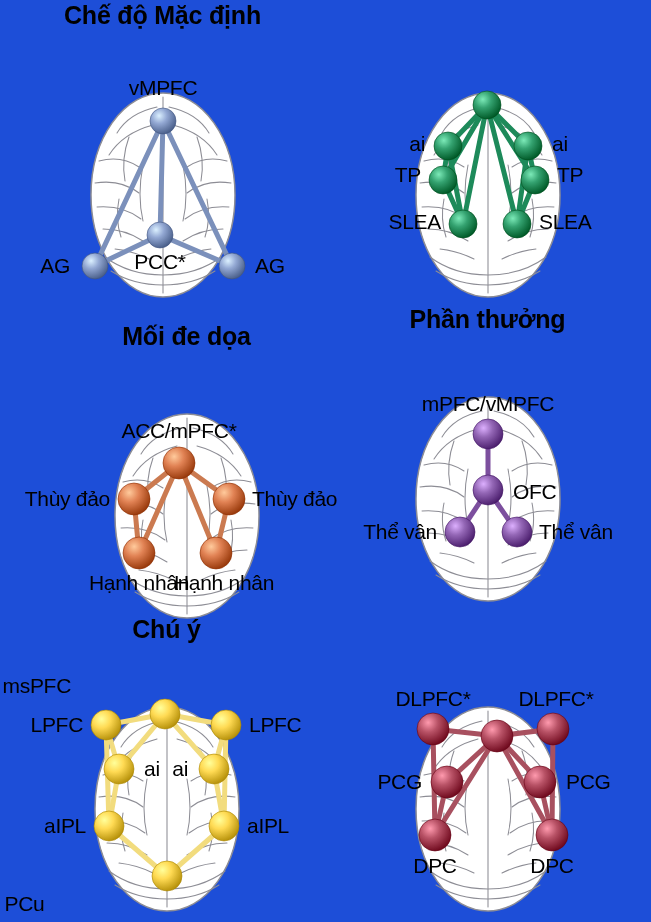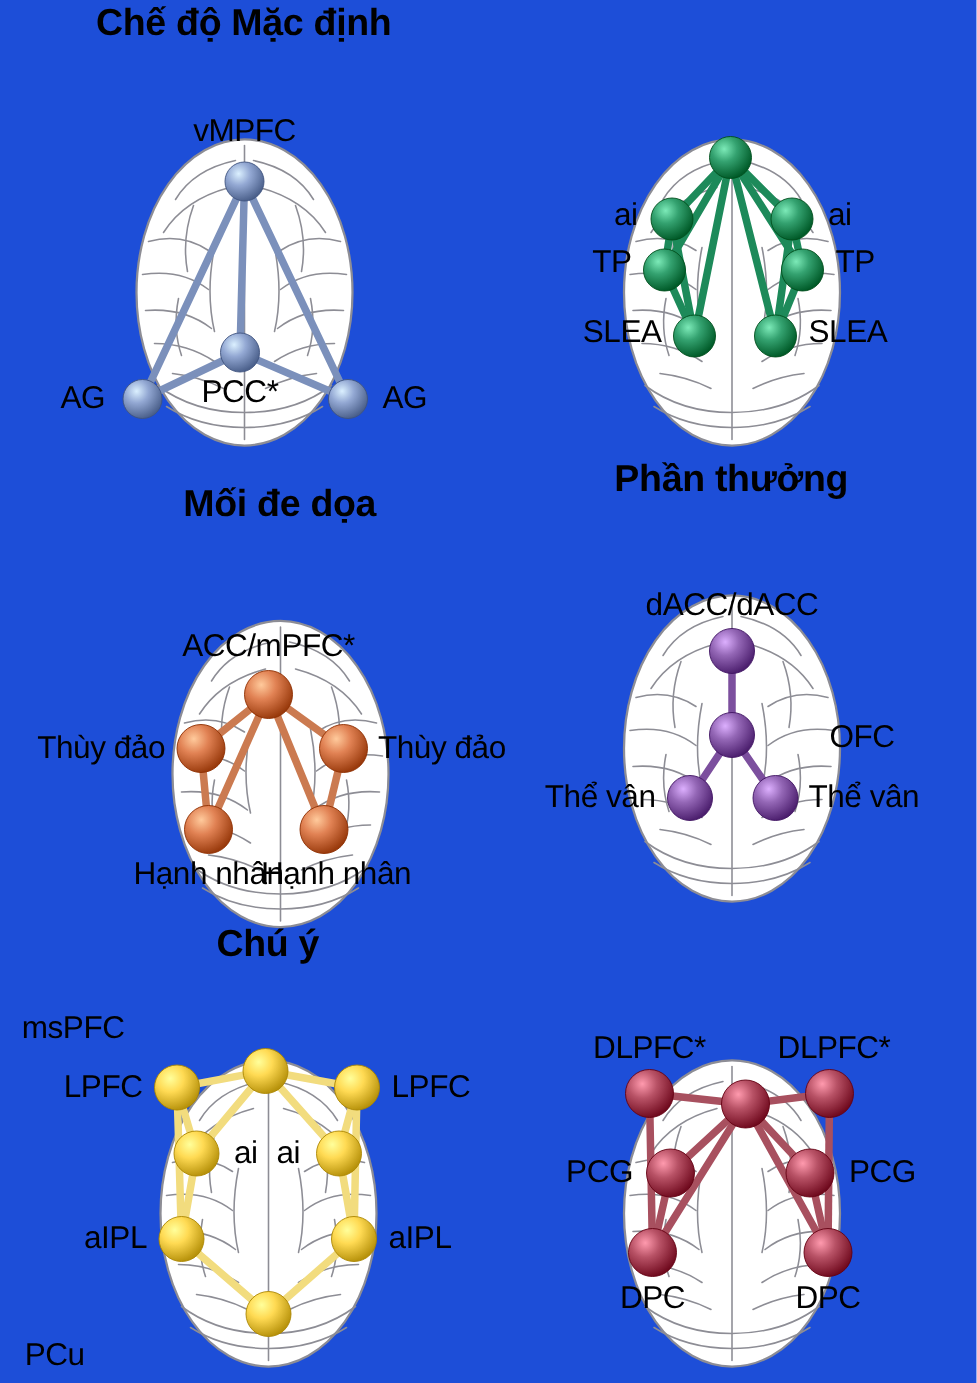--- a/index.html
+++ b/index.html
@@ -296,26 +296,26 @@
           <line class="edge" x1="163" y1="186" x2="135" y2="228" stroke="#7c4f9e" stroke-width="5"></line>
           <line class="edge" x1="163" y1="186" x2="192" y2="228" stroke="#7c4f9e" stroke-width="5"></line>
         </g>
         <g class="nodes">
           <circle cx="163" cy="130" r="15" fill="url(#grad-reward)" stroke="#401362" stroke-width="0.6"></circle>
           <circle cx="163" cy="186" r="15" fill="url(#grad-reward)" stroke="#401362" stroke-width="0.6"></circle>
           <circle cx="135" cy="228" r="15" fill="url(#grad-reward)" stroke="#401362" stroke-width="0.6"></circle>
           <circle cx="192" cy="228" r="15" fill="url(#grad-reward)" stroke="#401362" stroke-width="0.6"></circle>
         </g>
       </svg>
-      <div class="node-label" style="top: 89px; left: 0px; width: 325px; text-align: center; transform: translateX(0.5px);">dACC/dACC</div>
-      <div class="node-label" style="top: 177px; left: 188px; text-align: left; margin-left: 40px;">OFC</div>
+      <div class="node-label" style="top: 89px; left: 0px; width: 325px; text-align: center; transform: translateX(0.5px);">mPFC/vMPFC</div>
+      <div class="node-label" style="top: 177px; left: 188px; text-align: left;">OFC</div>
       <div class="node-label" style="top: 217px; right: 213px; text-align: right;">Thể vân</div>
       <div class="node-label" style="top: 217px; left: 214px; text-align: left;">Thể vân</div>
     </div>
-    <div class="panel" style="left: 16px; top: 614px;">
+    <div class="panel" style="left: 4px; top: 614px;">
       <div class="panel-title">Chú ý</div>
       <svg class="net-svg" viewBox="0 0 325 307" width="325" height="307">
         <defs>
           <radialGradient id="grad-attention" cx="35%" cy="30%" r="72%">
             <stop offset="0%" stop-color="#ffff9b"></stop>
             <stop offset="42%" stop-color="#ffda53"></stop>
             <stop offset="100%" stop-color="#b7920b"></stop>
           </radialGradient>
         </defs>
         <g class="brain-outline">

